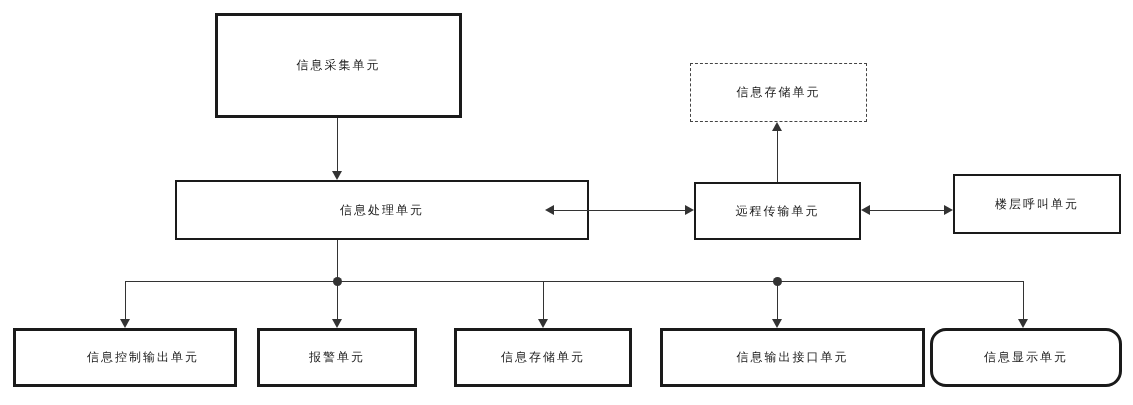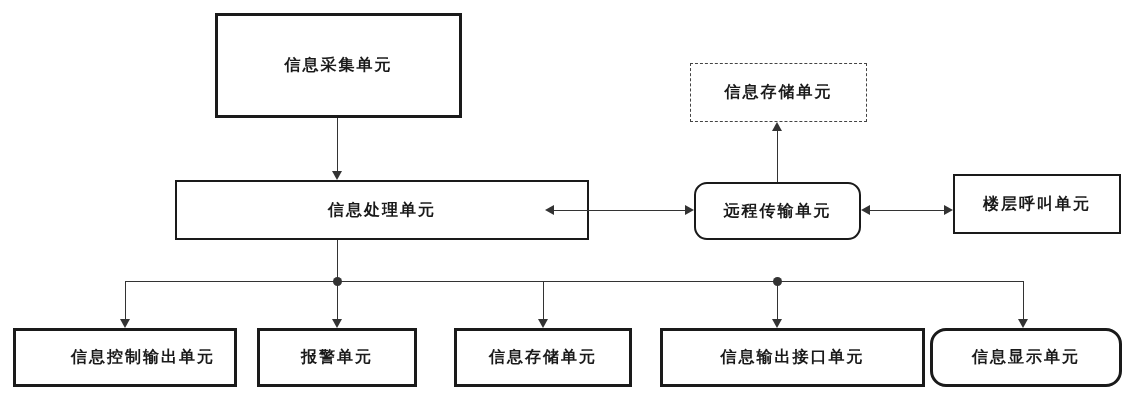--- a/index.html
+++ b/index.html
@@ -22,22 +22,22 @@
     background: var(--bg);
     border: 2px solid var(--border);
     display: flex;
     align-items: center;
     justify-content: center;
     box-sizing: border-box;
   }
   .box.thick { border-width: 3px; }
   .box.dashed { border: 1px dashed #444444; }
   .box-label {
-    font-size: 16px;
-    font-weight: bold;
+    font-size: 12px;
+    font-weight: normal;
     color: var(--text);
     letter-spacing: 2px;
     white-space: nowrap;
   }
   .hline, .vline { position: absolute; background: var(--line); }
   .hline { height: 1px; }
   .vline { width: 1px; }
   .arr { position: absolute; width: 0; height: 0; }
   .arr-down {
     border-left: 5px solid transparent;
@@ -77,21 +77,21 @@
   </div>
 
   <div class="box dashed" style="left:690px; top:63px; width:177px; height:59px;">
     <span class="box-label">信息存储单元</span>
   </div>
 
   <div class="box" style="left:131px; top:180px; width:414px; height:60px;margin-left:44px;">
     <span class="box-label">信息处理单元</span>
   </div>
 
-  <div class="box" style="left:694px; top:182px; width:167px; height:58px;border-radius:13px;">
+  <div class="box" style="left:694px; top:182px; width:167px; height:58px;">
     <span class="box-label">远程传输单元</span>
   </div>
 
   <div class="box" style="left:953px; top:174px; width:168px; height:60px;">
     <span class="box-label">楼层呼叫单元</span>
   </div>
 
   <div class="box thick" style="left:13px; top:328px; width:224px; height:59px;padding-left:36px;">
     <span class="box-label">信息控制输出单元</span>
   </div>

